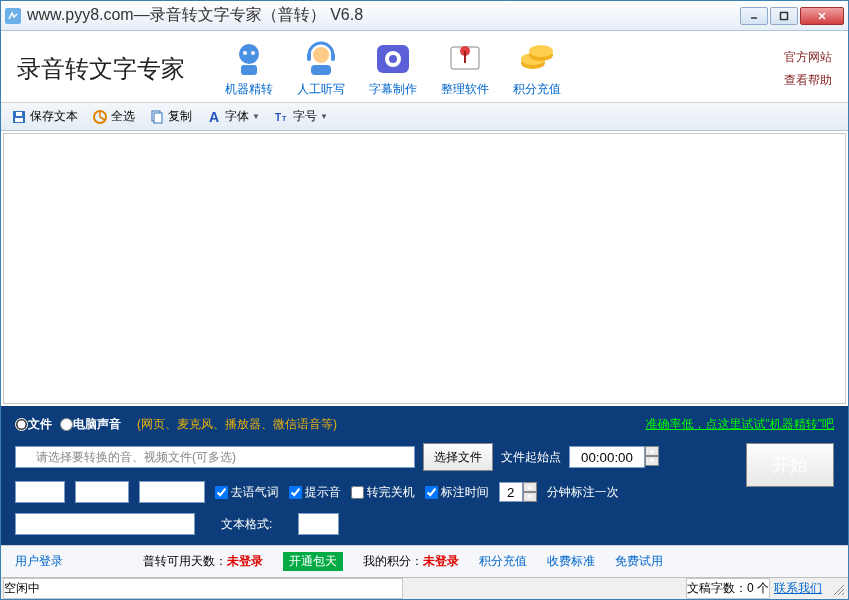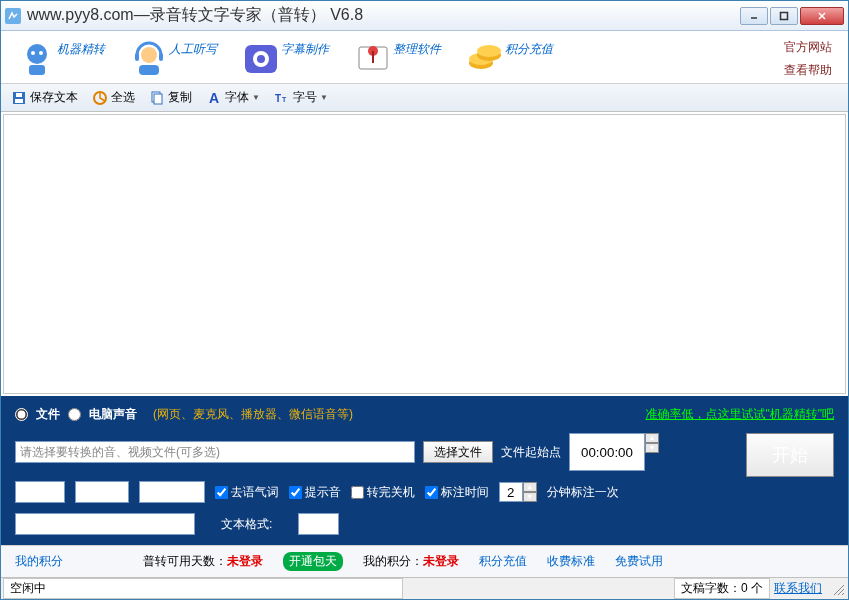--- a/index.html
+++ b/index.html
@@ -8,54 +8,54 @@
 .titlebar { height: 30px; background: linear-gradient(#fff, #e6eef7); display: flex; align-items: center; padding: 0 4px; border-bottom: 1px solid #b0c4de; }
 .titlebar-icon { width: 16px; height: 16px; margin-right: 6px; }
 .titlebar-text { flex: 1; font-size: 16px; color: #333; }
 .winbtns { display: flex; gap: 2px; }
 .winbtn { width: 28px; height: 18px; border: 1px solid #8fa9c7; border-radius: 2px; display: flex; align-items: center; justify-content: center; font-size: 10px; background: linear-gradient(#f0f5fb,#d4e4f4); cursor: pointer; }
 .winbtn.close { background: linear-gradient(#f0a0a0,#d04040); color: #fff; border-color: #a03030; width: 44px; }
 .winbtn.close svg { stroke: #fff; }
 .header { display: flex; align-items: center; padding: 8px 16px 4px; border-bottom: 1px solid #d0d0d0; background: #fff; }
 .app-title { font-size: 24px; font-family: SimSun, serif; color: #222; margin-right: 40px; white-space: nowrap; }
 .nav-icons { display: flex; gap: 24px; }
-.nav-item { display: flex; flex-direction: row; align-items: flex-start; cursor: pointer; font-style: italic; }
+.nav-item { display: flex; flex-direction: column; align-items: center; cursor: pointer; }
 .nav-icon { width: 40px; height: 40px; display: flex; align-items: center; justify-content: center; }
 .nav-label { font-size: 12px; color: #0066cc; margin-top: 2px; }
 .header-links { margin-left: auto; display: flex; flex-direction: column; gap: 6px; align-items: flex-end; }
 .header-links a { color: #7f1d1d; text-decoration: none; cursor: pointer; }
 .toolbar { height: 28px; background: linear-gradient(#f4f7fb,#e4ecf5); border-bottom: 1px solid #c0c0c0; display: flex; align-items: center; padding: 0 4px; gap: 2px; }
 .tbtn { display: flex; align-items: center; gap: 3px; padding: 2px 6px; cursor: pointer; border-radius: 2px; }
 .tbtn-icon { width: 16px; height: 16px; display: flex; align-items: center; justify-content: center; }
 .tbtn .dd { font-size: 8px; color: #555; }
 .editor { flex: 1; background: #fff; border: 1px solid #c8c8c8; margin: 2px; overflow: auto; }
 .blue-panel { background: #0d3c7a; padding: 10px 14px; color: #fff; }
 .panel-row { display: flex; align-items: center; gap: 8px; margin-bottom: 10px; }
 .panel-row:last-child { margin-bottom: 0; }
-.radio-lbl { display: flex; align-items: center; gap: 8px; }
+.radio-lbl { display: flex; align-items: center; gap: 0; }
 .radio-lbl input { accent-color: #fff; }
 .hint { color: #eab308; margin-left: 8px; }
 .green-hint { color: #00ff00; margin-left: auto; text-decoration: underline; cursor: pointer; }
-.txtinput { background: #fff; border: 1px solid #7a9cc6; height: 22px; padding: 0 4px; color: #888; font-size: 12px; }
+.txtinput { background: #fff; border: 1px solid #7a9cc6; height: 22px; padding: 0 20px; color: #888; font-size: 12px; }
 .select { background: #fff; border: 1px solid #7a9cc6; height: 22px; padding: 0 2px; font-size: 12px; display: flex; align-items: center; gap: 4px; }
 .select .dd { font-size: 8px; }
-.btn { background: linear-gradient(#fdfdfd,#e8e8e8); border: 1px solid #888; padding: 2px 10px; height: 22px; cursor: pointer; font-size: 12px; }
+.btn { background: linear-gradient(#fdfdfd,#e8e8e8); border: 1px solid #888; padding: 2px 10px; height: 28px; cursor: pointer; font-size: 12px; }
 .btn-big { background: linear-gradient(#fdfdfd,#e8e8e8); border: 1px solid #888; width: 88px; height: 44px; font-size: 18px; cursor: pointer; display: flex; align-items: center; justify-content: center; }
 .cbx { display: flex; align-items: center; gap: 3px; color: #fff; }
 .spin { display: flex; align-items: center; }
 .spin input { width: 24px; height: 20px; text-align: center; border: 1px solid #7a9cc6; }
 .spin-btns { display: flex; flex-direction: column; }
 .spin-btns div { width: 14px; height: 10px; border: 1px solid #888; background: #e8e8e8; font-size: 7px; text-align: center; line-height: 8px; cursor: pointer; }
-.time-input { background: #fff; border: 1px solid #7a9cc6; height: 38px; padding: 7px 4px; width: 76px; text-align: center; }
+.time-input { background: #fff; border: 1px solid #7a9cc6; height: 22px; padding: 7px 4px; width: 76px; text-align: center; }
 .bottom-bar { background: #f5f7fa; border-top: 1px solid #d0d0d0; padding: 6px 14px; display: flex; align-items: center; gap: 20px; }
 .bottom-bar a { color: #0066cc; text-decoration: none; cursor: pointer; }
 .bottom-bar .red { color: #e00000; font-weight: bold; }
-.bottom-bar .green-link { background: #00aa44; color: #fff; padding: 1px 6px; border-radius: 8px; }
+.bottom-bar .green-link { background: #00aa44; color: #fff; padding: 1px 6px; border-radius: 0; }
 .statusbar { height: 22px; border-top: 1px solid #c0c0c0; display: flex; align-items: center; padding: 0 2px; font-size: 12px; background: #f0f0f0; }
-.status-cell { border: 1px solid #c8c8c8; padding: 1px 6px; background: #fff; }
+.status-cell { border: 1px solid #c8c8c8; padding: 1px 0; background: #fff; }
 .status-spacer { flex: 1; }
 .grip { width: 16px; height: 16px; margin-left: 4px; }
 </style>
 </head>
 <body>
 
 <div class="window">
 
   <div class="titlebar">
     <span class="titlebar-icon">
@@ -79,20 +79,21 @@
       <div class="winbtn close">
           <svg width="10" height="10">
             <line x1="2" y1="2" x2="8" y2="8" stroke-width="1.5"></line>
             <line x1="8" y1="2" x2="2" y2="8" stroke-width="1.5"></line>
           </svg>
         </div>
     </div>
   </div>
 
   <div class="header">
+    <div class="app-title">录音转文字专家</div>
     <div class="nav-icons">
       <div class="nav-item">
         <span class="nav-icon">
             <svg viewBox="0 0 40 40">
               <circle cx="20" cy="15" r="10" fill="#4a90e2"></circle>
               <circle cx="16" cy="14" r="2" fill="#fff"></circle>
               <circle cx="24" cy="14" r="2" fill="#fff"></circle>
               <rect x="12" y="26" width="16" height="10" rx="3" fill="#4a90e2"></rect>
             </svg>
           </span>
@@ -273,21 +274,21 @@
               <span>TXT</span>
               <span class="dd">▼</span>
             </div>
         </div>
       </div>
       <div class="btn-big">开始</div>
     </div>
   </div>
 
   <div class="bottom-bar">
-    <a>我的积分</a>
+    <a>用户登录</a>
     <span style="margin-left:60px"><span>普转可用天数：</span><span class="red">未登录</span></span>
     <a class="green-link">开通包天</a>
     <span><span>我的积分：</span><span class="red">未登录</span></span>
     <a>积分充值</a>
     <a>收费标准</a>
     <a>免费试用</a>
   </div>
 
   <div class="statusbar">
     <span class="status-cell" style="width:400px">空闲中</span>

